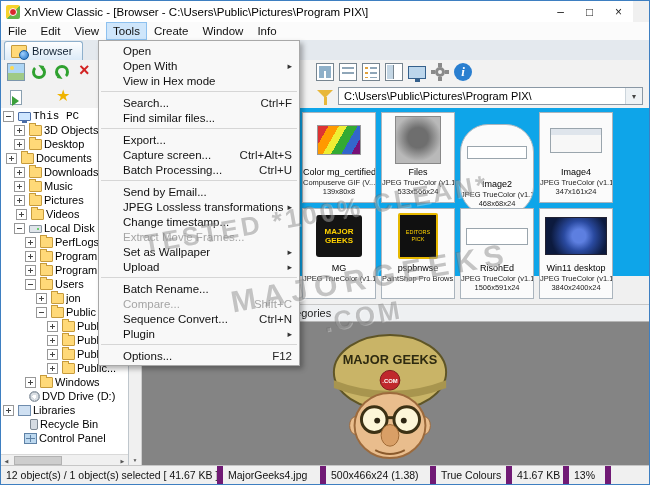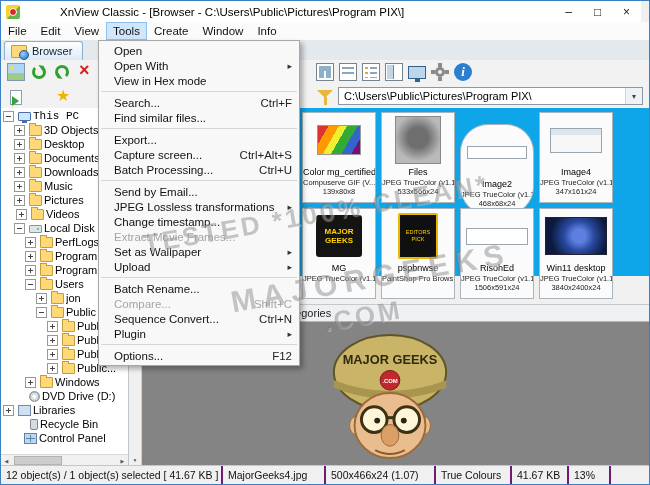--- a/index.html
+++ b/index.html
@@ -1,19 +1,19 @@
 <!DOCTYPE html>
 <html><head>
 <meta charset="utf-8">
 <style>
   html,body{margin:0;padding:0;background:#fff;font-family:"Liberation Sans",sans-serif;}
   .window{position:relative;width:650px;height:485px;border:1px solid #3e7fc1;box-sizing:border-box;background:#f0f0f0;overflow:hidden;}
 
   
-  .titlebar{position:absolute;left:0;top:0;right:8px;height:21px;background:#fff;display:flex;align-items:center;gap:36px;}
+  .titlebar{position:absolute;left:0;top:0;right:16px;height:21px;background:#fff;display:flex;align-items:center;}
   .appic{width:14px;height:14px;margin:0 4px 0 5px;border-radius:2px;background:linear-gradient(135deg,#f6d32d 0 50%,#64b54a 50%);position:relative;flex:none;}
   .appic::after{content:"";position:absolute;left:3px;top:3px;width:6px;height:6px;border-radius:50%;background:#d8272c;border:1px solid #fff;}
   .wtitle{font-size:11.5px;color:#000;white-space:nowrap;overflow:hidden;}
   .winbtns{margin-left:auto;display:flex;height:100%;}
   .winbtn{width:29px;height:100%;display:flex;align-items:center;justify-content:center;font-size:12px;color:#222;}
 
   
   .menubar{position:absolute;left:0;top:21px;right:0;height:18px;background:#fbfbfb;display:flex;align-items:stretch;font-size:11.5px;border-bottom:1px solid #e8e8e8;}
   .mb-item{display:flex;align-items:center;padding:0 7px;color:#111;}
   .mb-item.active{background:#cfe6fb;border:1px solid #8ec1ef;padding:0 6px;}
@@ -113,31 +113,31 @@
   .t-risoh{width:62px;height:17px;background:#fff;border:1px solid #9aa5ad;}
   .t-flower{width:62px;height:38px;background:radial-gradient(circle at 55% 50%,#5d7fe0 0 18%,#2a4aa0 40%,#0c1a3e 75%);border:1px solid #223;}
 
   .catbar{position:absolute;left:0;right:0;top:196px;height:16px;background:#eef0f2;border-top:1px solid #c8c8c8;border-bottom:1px solid #b5b5b5;box-sizing:content-box;font-size:11px;color:#222;display:flex;align-items:center;}
   .catlabel{margin-left:136px;}
   .preview{position:absolute;left:0;right:0;top:214px;bottom:0;background:#848484;}
   .mascot{position:absolute;left:184px;top:1px;}
 
   
   .menu{position:absolute;left:97px;top:39px;width:202px;background:#f8f8f8;border:1px solid #a8a8a8;box-shadow:3px 3px 5px rgba(0,0,0,0.3);padding:2px 0;z-index:40;font-size:11.5px;box-sizing:border-box;}
-  .m-item{display:flex;align-items:center;height:15px;padding:0 7px 0 15px;color:#111;}
+  .m-item{display:flex;align-items:center;height:15px;padding:0 7px 0 24px;color:#111;}
   .m-item.disabled{color:#a5a5a5;}
   .m-label{white-space:nowrap;overflow:hidden;}
   .m-short{margin-left:auto;padding-left:10px;color:#222;white-space:nowrap;}
   .m-item.disabled .m-short{color:#a5a5a5;text-align:center;}
   .m-arrow{margin-left:auto;font-size:9px;color:#333;}
   .m-sep{height:1px;background:#d6d6d6;margin:3px 2px;}
 
   
   .statusbar{position:absolute;left:0;right:0;bottom:0;height:18px;background:#f0f0f0;border-top:1px solid #c6c6c6;display:flex;align-items:stretch;font-size:10.5px;color:#111;}
-  .seg{display:flex;align-items:center;padding:0 5px;border-right:2px solid #701a75;white-space:nowrap;overflow:hidden;box-sizing:border-box;}
+  .seg{display:flex;align-items:center;padding:0 5px;border-right:6px solid #701a75;white-space:nowrap;overflow:hidden;box-sizing:border-box;}
   .seg0{width:222px;}.seg1{width:103px;}.seg2{width:110px;}.seg3{width:76px;}.seg4{width:57px;}.seg5{width:42px;}
 
   
   .watermark{position:absolute;inset:0;pointer-events:none;z-index:60;}
   .wm{position:absolute;font-weight:bold;color:rgba(105,105,105,0.38);text-shadow:1px 1px 0 rgba(255,255,255,0.3);transform:rotate(-10deg);letter-spacing:3px;white-space:nowrap;}
   .wm1{left:140px;top:198px;font-size:26px;}
   .wm2{left:228px;top:260px;font-size:30px;letter-spacing:7px;}
   .wm3{left:322px;top:300px;font-size:26px;}
 </style>
 </head>
@@ -243,21 +243,21 @@
           <div class="trow" style="padding-left: 13px;">
             <span class="exp plus"></span>
             <span class="ti ti-folder"></span>
             <span class="tlabel">3D Objects</span>
           </div>
           <div class="trow" style="padding-left: 13px;">
             <span class="exp plus"></span>
             <span class="ti ti-folder"></span>
             <span class="tlabel">Desktop</span>
           </div>
-          <div class="trow" style="padding-left: 13px;">
+          <div class="trow" style="padding-left: 5px;">
             <span class="exp plus"></span>
             <span class="ti ti-folder"></span>
             <span class="tlabel">Documents</span>
           </div>
           <div class="trow" style="padding-left: 13px;">
             <span class="exp plus"></span>
             <span class="ti ti-folder"></span>
             <span class="tlabel">Downloads</span>
           </div>
           <div class="trow" style="padding-left: 13px;">
@@ -531,21 +531,21 @@
       <div class="m-sep"></div>
       <div class="m-item">
         <span class="m-label">Options...</span>
         <span class="m-short">F12</span>
       </div>
     </div>
 
   <div class="statusbar">
       <div class="seg seg0">12 object(s) / 1 object(s) selected  [ 41.67 KB ]</div>
       <div class="seg seg1">MajorGeeks4.jpg</div>
-      <div class="seg seg2">500x466x24 (1.07)</div>
+      <div class="seg seg2">500x466x24 (1.38)</div>
       <div class="seg seg3">True Colours</div>
       <div class="seg seg4">41.67 KB</div>
       <div class="seg seg5">13%</div>
     </div>
 
   <div class="watermark">
     <div class="wm wm1">TESTED *100% CLEAN*</div>
     <div class="wm wm2">MAJORGEEKS</div>
     <div class="wm wm3">.COM</div>
   </div>

